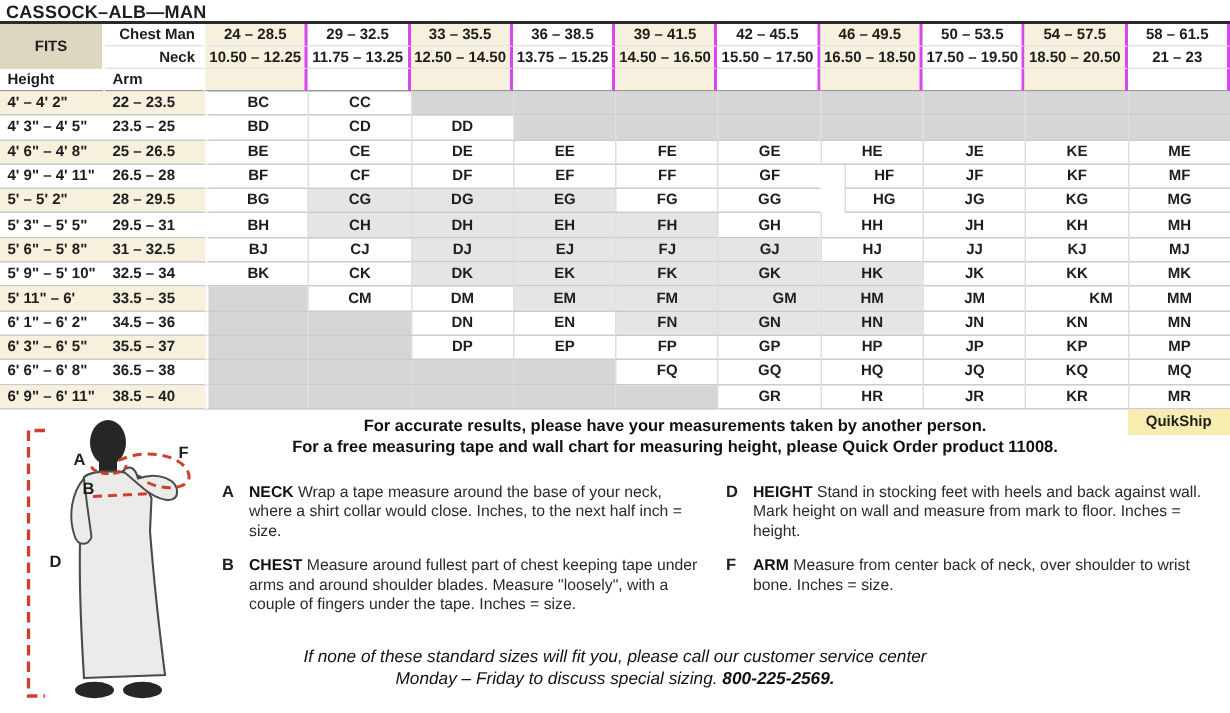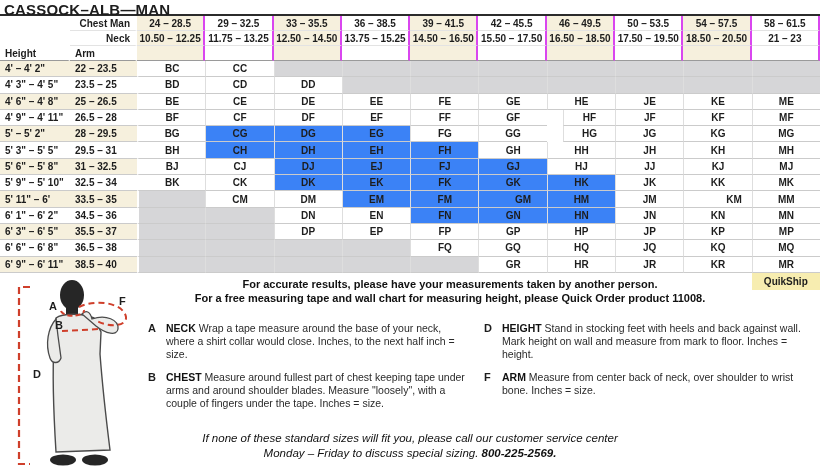--- a/index.html
+++ b/index.html
@@ -1,33 +1,33 @@
 <!DOCTYPE html>
 <html><head>
 <meta charset="utf-8">
 <style>
   html,body{margin:0;padding:0;background:#fff;}
   .page{position:relative;width:820px;height:475px;background:#fff;overflow:hidden;
         font-family:"Liberation Sans",sans-serif;color:#1d1d1d;}
-  .title{height:13px;font-size:15px;font-weight:bold;letter-spacing:.2px;padding:1px 0 0 4px;
+  .title{height:13px;font-size:12px;font-weight:bold;letter-spacing:.2px;padding:1px 0 0 4px;
          border-bottom:2px solid #2b2b2b;}
   .size-grid{display:grid;width:820px;
      grid-template-columns:70px 67px repeat(10,68.3px);
      grid-template-rows:15px 15px 15px repeat(13,16.3px) 17px;
      font-size:10px;font-weight:bold;}
   .cell{display:flex;align-items:center;box-sizing:border-box;overflow:hidden;white-space:nowrap;}
   .fits{grid-column:1;grid-row:1/3;background:#ddd7c1;justify-content:center;border-right:2px solid #fff;}
   .hlabel{justify-content:flex-end;padding-right:5px;border-right:2px solid #fff;border-bottom:1px solid #e3e3e3;}
   .hcell{justify-content:center;border-right:2px solid #d946ef;border-bottom:1px solid #e3e3e3;}
   .cream{background:#f6f0dd;}
   .r3{border-bottom:1px solid #9a9a9a !important;}
   .leftpad{justify-content:flex-start;padding-left:5px;}
   .bcell{justify-content:center;border-bottom:1px solid #cbcbcb;border-left:1px solid #dedede;}
   .bfirst{border-left:2px solid #fff;}
-  .hl{background:#3b82f6;}
+  .hl{background:#e5e5e5;}
   .unavail{background:#d6d6d8;}
   .htarm{justify-content:flex-start;padding-left:5px;border-bottom:1px solid #cbcbcb;}
   .quik{grid-column:12;justify-content:center;background:#f7edb0;font-weight:bold;}
   .intro{position:absolute;left:90px;top:277px;width:720px;text-align:center;
          font-size:11px;font-weight:bold;line-height:14px;color:#111;}
   .instructions{position:absolute;left:148px;top:322px;width:666px;display:flex;}
   .instr-col{display:flex;flex-direction:column;}
   .col-a{width:322px;margin-right:14px;}
   .col-b{width:330px;}
   .instr-item{display:flex;margin-bottom:10px;}
@@ -40,20 +40,21 @@
   .fig{position:absolute;left:6px;top:278px;}
 </style>
 </head>
 <body>
 
 <div class="page">
 
   <div class="title">CASSOCK–ALB—MAN</div>
 
   <div class="size-grid" id="sizeGrid">
+      <div class="cell fits" style="grid-area: 1 / 1 / 3;">FITS</div>
       <div class="cell hlabel" style="grid-area: 1 / 2;">Chest Man</div>
       <div class="cell hcell cream" style="grid-area: 1 / 3;">24 – 28.5</div>
       <div class="cell hcell" style="grid-area: 1 / 4;">29 – 32.5</div>
       <div class="cell hcell cream" style="grid-area: 1 / 5;">33 – 35.5</div>
       <div class="cell hcell" style="grid-area: 1 / 6;">36 – 38.5</div>
       <div class="cell hcell cream" style="grid-area: 1 / 7;">39 – 41.5</div>
       <div class="cell hcell" style="grid-area: 1 / 8;">42 – 45.5</div>
       <div class="cell hcell cream" style="grid-area: 1 / 9;">46 – 49.5</div>
       <div class="cell hcell" style="grid-area: 1 / 10;">50 – 53.5</div>
       <div class="cell hcell cream" style="grid-area: 1 / 11;">54 – 57.5</div>

